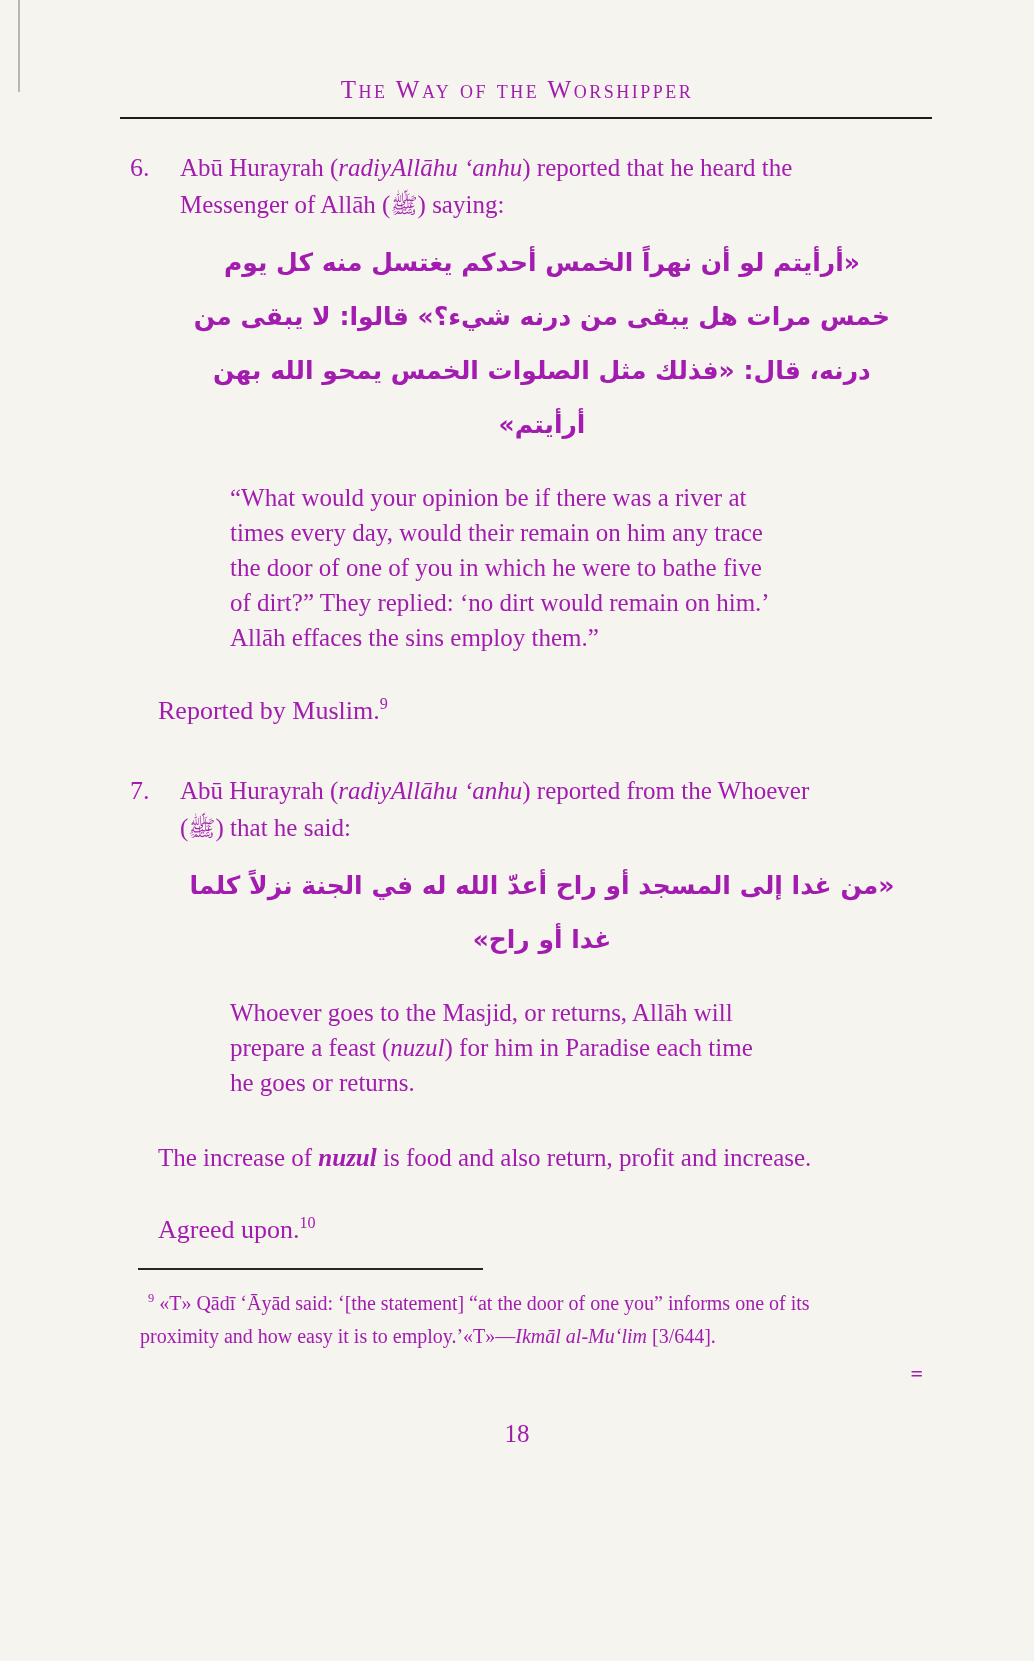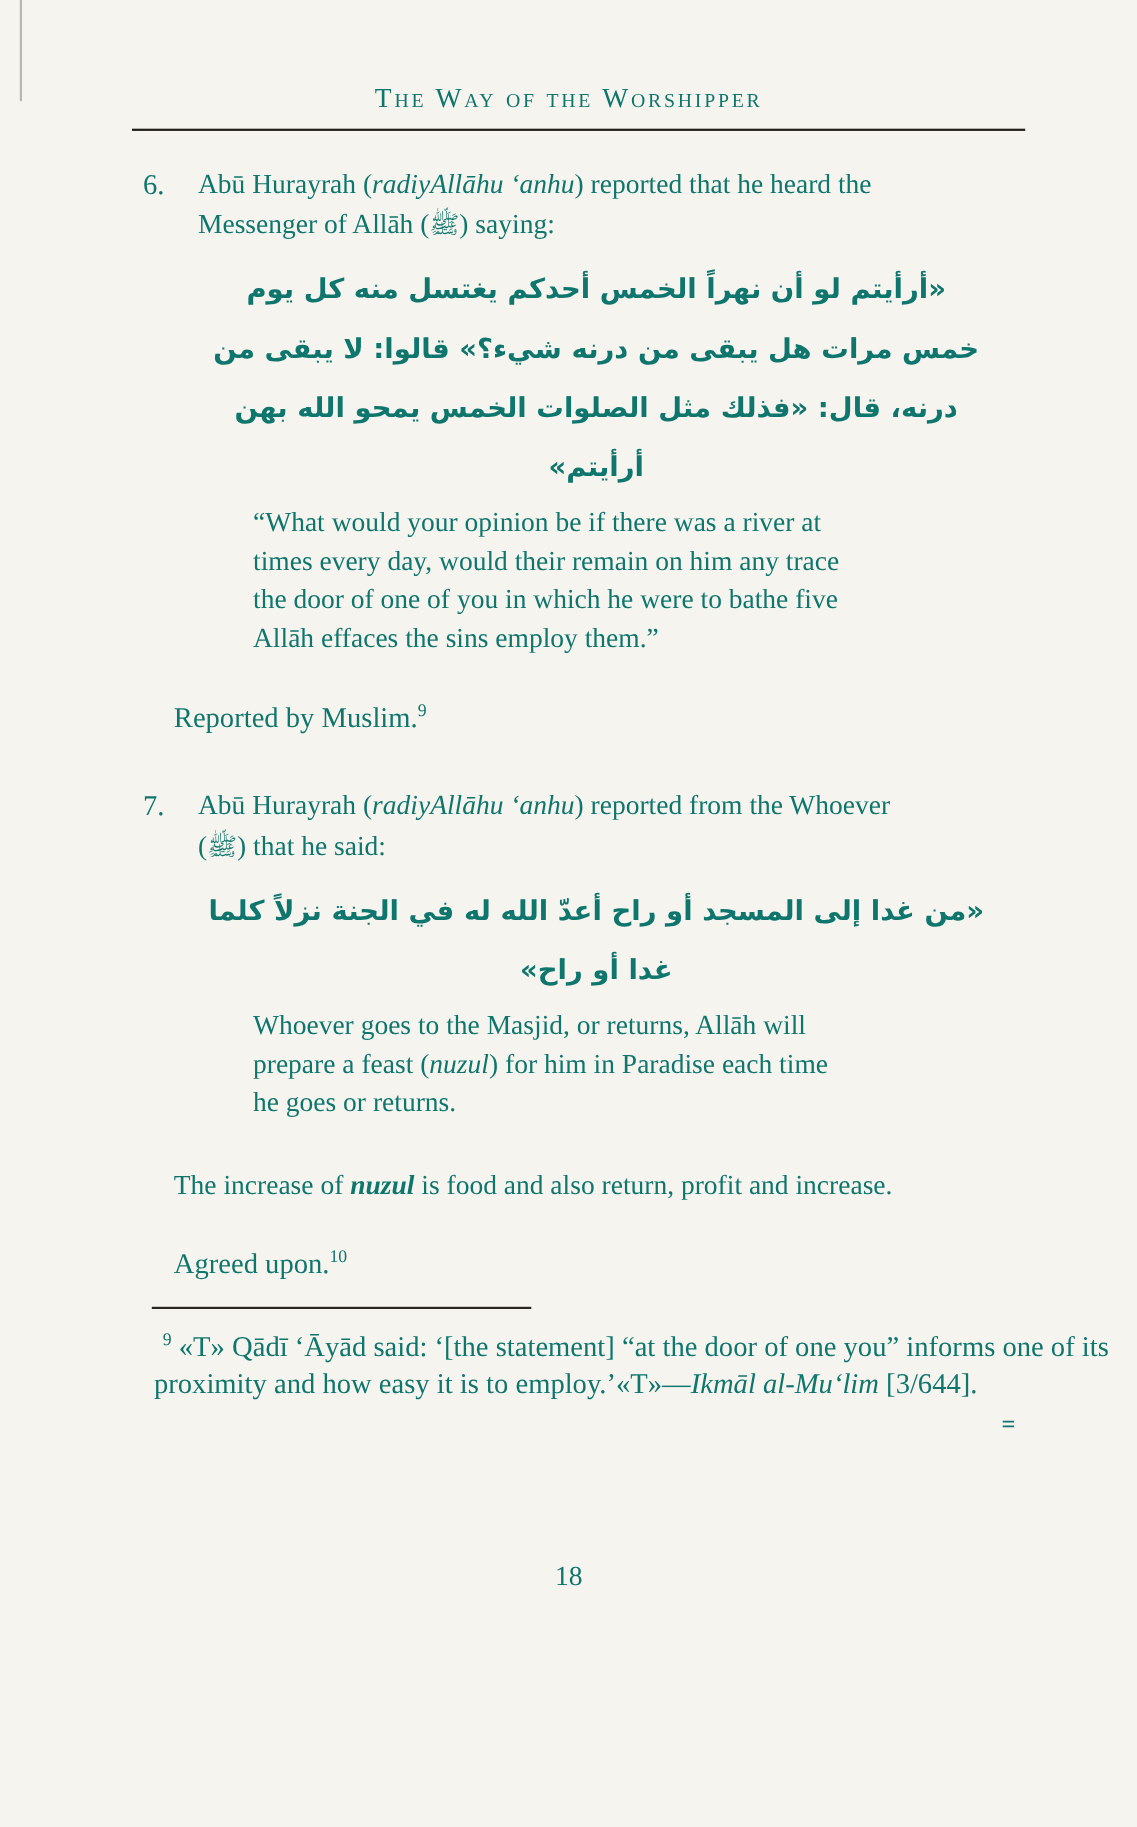--- a/index.html
+++ b/index.html
@@ -1,21 +1,21 @@
 <!DOCTYPE html>
 <html><head>
 <meta charset="utf-8">
 <style>
   html,body { margin:0; padding:0; background:#e9e7e2; }
   .page {
     position:relative;
     width:1034px; height:1661px;
     margin:0 auto;
     background:#f6f4ee;
-    color:#0f766e;
+    color:#a21caf;
     font-family:"Liberation Serif", serif;
     overflow:hidden;
   }
   .scan-edge {
     position:absolute; left:18px; top:0;
     width:2px; height:92px; background:#b9b6af;
   }
   .running-header {
     margin:76px 0 0 0;
     text-align:center;
@@ -50,21 +50,21 @@
     text-align:center;
   }
   .ar-line {
     direction:rtl;
     font-family:"DejaVu Sans","DejaVu Serif",sans-serif;
     font-weight:700;
     font-size:25px;
     line-height:54px;
     white-space:nowrap;
   }
-  .quote-block { margin:6px 0 0 50px; }
+  .quote-block { margin:28px 0 0 50px; }
   .q-line {
     font-size:25px; line-height:35px;
     white-space:nowrap;
   }
   .attribution {
     margin:40px 0 0 158px;
     font-size:26px;
   }
   .attribution sup, .fn-line sup { font-size:0.62em; }
   .meaning-line {
@@ -73,21 +73,21 @@
     white-space:nowrap;
   }
   .footnote-rule {
     margin:24px 0 0 138px;
     width:345px; height:0;
     border-top:2px solid #2a2username6;
     border-top:2px solid #2a2622;
   }
   .footnote {
     margin:12px 100px 0 140px;
-    font-size:26px; line-height:33px;
+    font-size:20px; line-height:33px;
   }
   .fn-line { white-space:nowrap; }
   .fn-line-1 { padding-left:8px; }
   .continuation-mark {
     margin:8px 110px 0 0;
     text-align:right;
     font-size:22px; font-weight:bold;
     letter-spacing:1px;
   }
   .page-number {
@@ -118,20 +118,21 @@
         <div class="ar-line">«أرأيتم لو أن نهراً الخمس أحدكم يغتسل منه كل يوم</div>
         <div class="ar-line">خمس مرات هل يبقى من درنه شيء؟» قالوا: لا يبقى من</div>
         <div class="ar-line">درنه، قال: «فذلك مثل الصلوات الخمس يمحو الله بهن</div>
         <div class="ar-line">أرأيتم»</div>
       </div>
 
       <div class="quote-block">
         <div class="q-line">“What would your opinion be if there was a river at</div>
         <div class="q-line">times every day, would their remain on him any trace</div>
         <div class="q-line">the door of one of you in which he were to bathe five</div>
+        <div class="q-line">of dirt?” They replied: ‘no dirt would remain on him.’</div>
         <div class="q-line">Allāh effaces the sins employ them.”</div>
       </div>
     </div>
   </div>
 
   <div class="attribution"><span>Reported by Muslim.</span><sup>9</sup></div>
 
   <div class="hadith-item" style="margin-top:46px;">
     <div class="item-number">7.</div>
     <div class="item-content">

